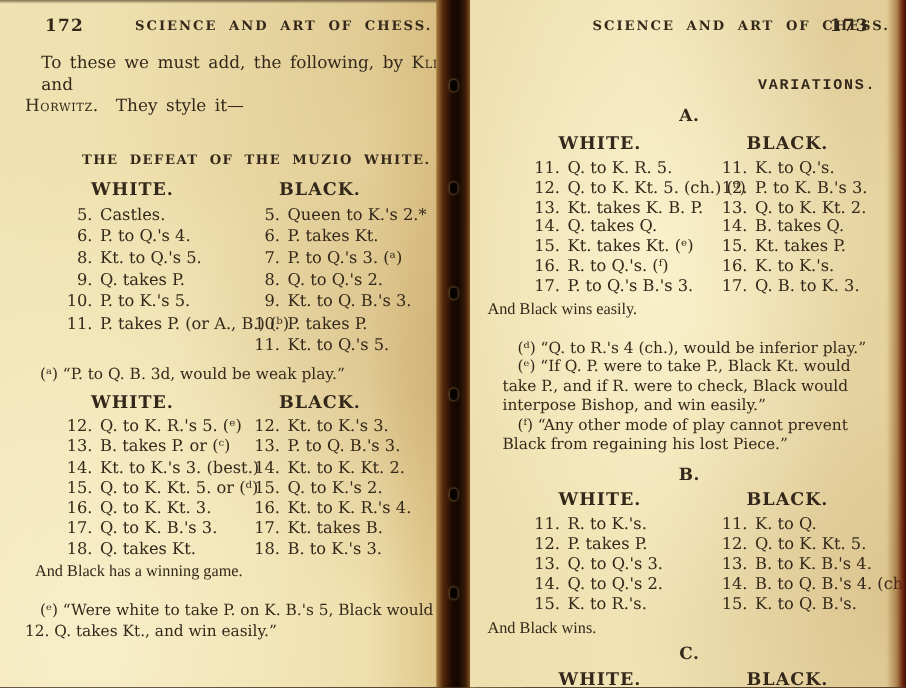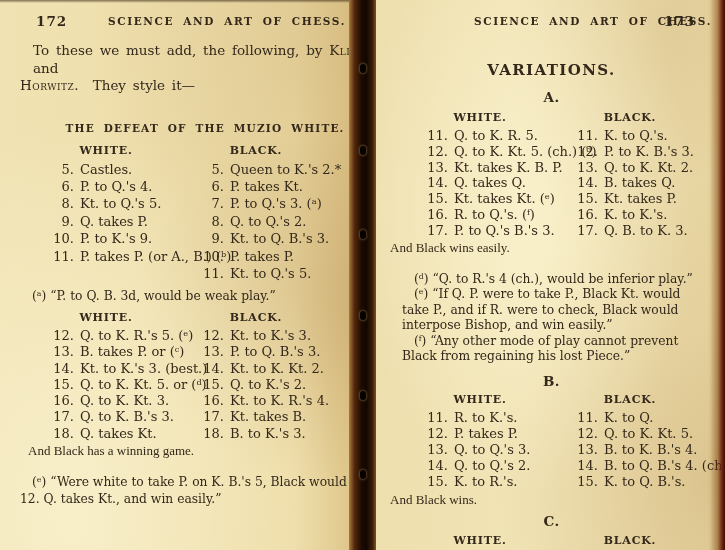--- a/index.html
+++ b/index.html
@@ -70,29 +70,29 @@
   .right-page .run-head{left:72px;}
 
   .intro{margin-top:12px;font-size:13.5px;line-height:17.5px;word-spacing:2.5px;}
   .intro .ind{padding-left:13px;}
   .sc{font-variant:small-caps;letter-spacing:.5px;}
 
   .sec-title{
     margin-top:27px;text-align:center;font-size:10.5px;font-weight:bold;
     letter-spacing:1.2px;word-spacing:4px;
   }
-  .var-title{margin-top:31px;text-align:center;font-size:15px;font-weight:bold;letter-spacing:1.4px;}
+  .var-title{margin-top:31px;text-align:right;font-size:12px;font-weight:bold;letter-spacing:1.4px;font-family:Liberation Mono, monospace;}
   .var-label{text-align:center;font-size:13.5px;font-weight:bold;letter-spacing:.5px;}
   .lbl-a{margin-top:10px;} .lbl-b{margin-top:8px;} .lbl-c{margin-top:5px;}
 
   .move-table{display:flex;margin-top:10px;}
   .move-table .mcol{width:150px;flex:none;}
   .left-page .mcol.white{margin-left:30px;}
   .right-page .mcol.white{margin-left:22px;}
-  .col-head{width:112px;text-align:center;font-size:11px;font-weight:bold;letter-spacing:.8px;}
+  .col-head{width:112px;text-align:center;font-size:14px;font-weight:bold;letter-spacing:.8px;}
   .mlist{margin-top:4px;}
   .move{white-space:nowrap;font-size:13px;}
   .t1 .move{line-height:17.4px;}
   .t2 .move{line-height:16.3px;}
   .ta .move{line-height:15.8px;}
   .tb .move{line-height:16.2px;}
   .tc .move{line-height:17px;}
   .mnum{display:inline-block;min-width:24px;text-align:right;margin-right:6px;}
 
   .result{font-size:13px;line-height:16px;font-family:Liberation Serif, serif;}
@@ -124,21 +124,21 @@
     <h2 class="sec-title">THE DEFEAT OF THE MUZIO WHITE.</h2>
 
     <div class="move-table t1">
       <div class="mcol white">
         <div class="col-head">WHITE.</div>
         <div class="mlist">
             <div class="move"><span class="mnum">5.</span><span class="mtxt">Castles.</span></div>
             <div class="move"><span class="mnum">6.</span><span class="mtxt">P. to Q.'s 4.</span></div>
             <div class="move"><span class="mnum">8.</span><span class="mtxt">Kt. to Q.'s 5.</span></div>
             <div class="move"><span class="mnum">9.</span><span class="mtxt">Q. takes P.</span></div>
-            <div class="move"><span class="mnum">10.</span><span class="mtxt">P. to K.'s 9.</span></div>
+            <div class="move"><span class="mnum">10.</span><span class="mtxt">P. to K.'s 5.</span></div>
             <div class="move"><span class="mnum">11.</span><span class="mtxt">P. takes P. (or A., B.) (ᵇ)</span></div>
           </div>
       </div>
       <div class="mcol blk">
         <div class="col-head">BLACK.</div>
         <div class="mlist">
             <div class="move"><span class="mnum">5.</span><span class="mtxt">Queen to K.'s 2.*</span></div>
             <div class="move"><span class="mnum">6.</span><span class="mtxt">P. takes Kt.</span></div>
             <div class="move"><span class="mnum">7.</span><span class="mtxt">P. to Q.'s 3. (ᵃ)</span></div>
             <div class="move"><span class="mnum">8.</span><span class="mtxt">Q. to Q.'s 2.</span></div>

